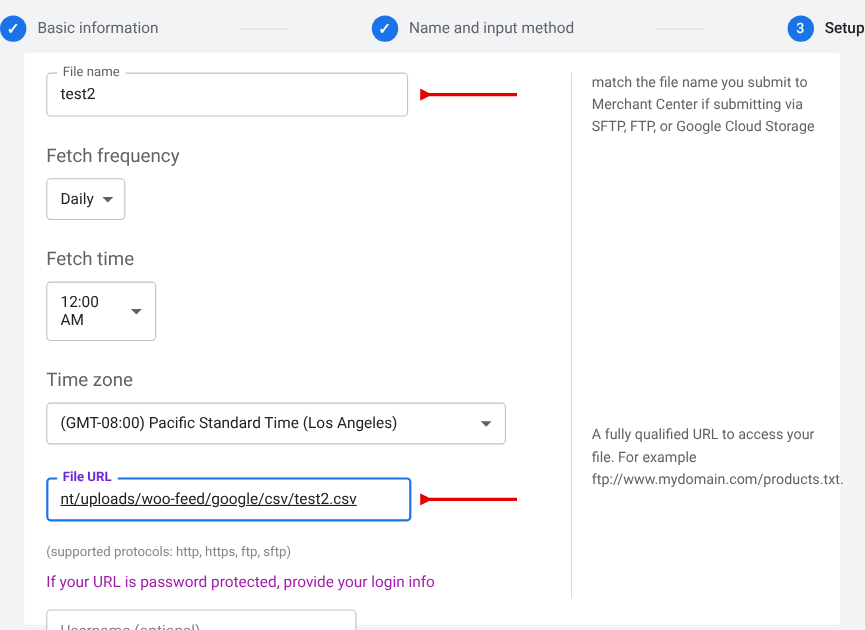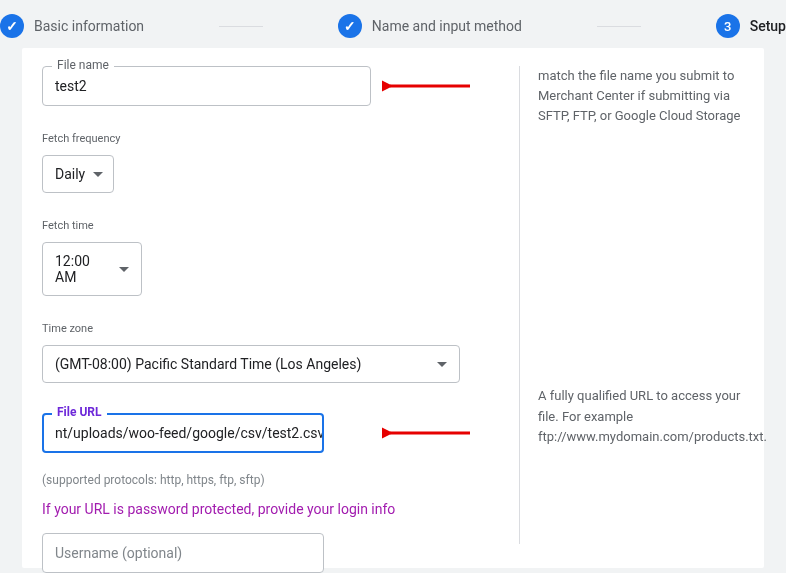--- a/index.html
+++ b/index.html
@@ -67,23 +67,23 @@
     position: absolute;
     top: -8px; left: 10px;
     background: #fff;
     padding: 0 5px;
     font-size: 12px;
     color: #5f6368;
   }
   .outlined.focused { border-color: #1a73e8; border-width: 2px; padding: 10px 11px; }
   .float-label.focused { color: #6d28d9; font-weight: 700; }
   .input-filename { width: 329px; }
-  .input-fileurl { width: 282px; overflow: hidden; white-space: nowrap; }
+  .input-fileurl { width: 332px; overflow: hidden; white-space: nowrap; text-decoration: underline; }
   .plain-label {
-    font-size: 11px; color: #5f6368; margin-top: 26px; margin-bottom: 10px;
+    font-size: 17px; color: #5f6368; margin-top: 26px; margin-bottom: 10px;
   }
   .select-box {
     border: 1px solid #bdc1c6;
     border-radius: 4px;
     padding: 10px 12px;
     font-size: 14px;
     color: #202124;
     display: inline-flex;
     align-items: center;
     gap: 8px;

